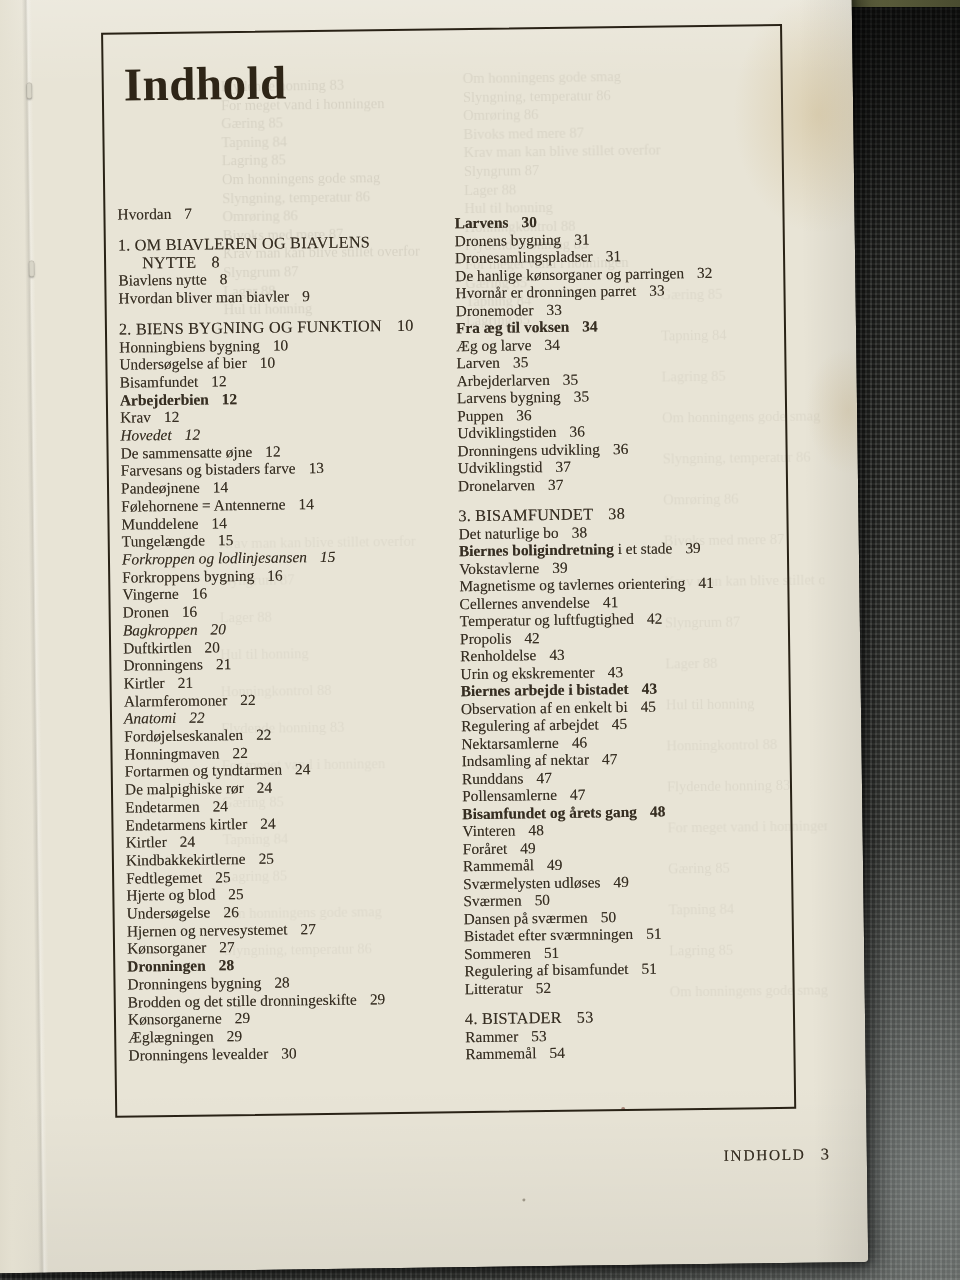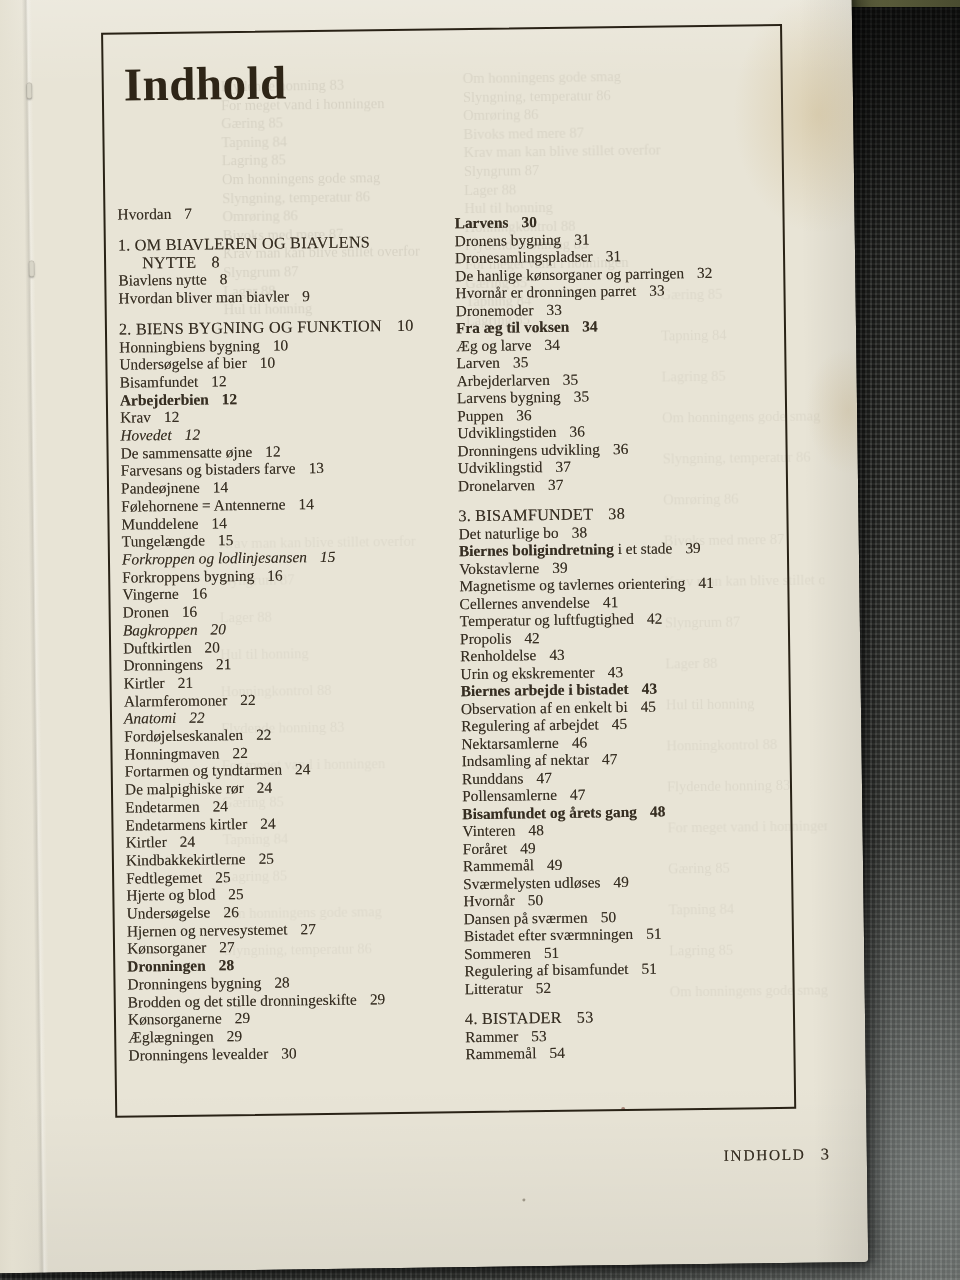--- a/index.html
+++ b/index.html
@@ -228,21 +228,21 @@
             <div class="item plain"><span class="lbl">Regulering af arbejdet</span><span class="pg">45</span></div>
             <div class="item plain"><span class="lbl">Nektarsamlerne</span><span class="pg">46</span></div>
             <div class="item plain"><span class="lbl">Indsamling af nektar</span><span class="pg">47</span></div>
             <div class="item plain"><span class="lbl">Runddans</span><span class="pg">47</span></div>
             <div class="item plain"><span class="lbl">Pollensamlerne</span><span class="pg">47</span></div>
             <div class="item bold"><span class="lbl">Bisamfundet og årets gang</span><span class="pg">48</span></div>
             <div class="item plain"><span class="lbl">Vinteren</span><span class="pg">48</span></div>
             <div class="item plain"><span class="lbl">Foråret</span><span class="pg">49</span></div>
             <div class="item plain"><span class="lbl">Rammemål</span><span class="pg">49</span></div>
             <div class="item plain"><span class="lbl">Sværmelysten udløses</span><span class="pg">49</span></div>
-            <div class="item plain"><span class="lbl">Hvornår</span><span class="pg">50</span></div>
+            <div class="item plain"><span class="lbl">Sværmen</span><span class="pg">50</span></div>
             <div class="item plain"><span class="lbl">Dansen på sværmen</span><span class="pg">50</span></div>
             <div class="item plain"><span class="lbl">Bistadet efter sværmningen</span><span class="pg">51</span></div>
             <div class="item plain"><span class="lbl">Sommeren</span><span class="pg">51</span></div>
             <div class="item plain"><span class="lbl">Regulering af bisamfundet</span><span class="pg">51</span></div>
             <div class="item plain"><span class="lbl">Litteratur</span><span class="pg">52</span></div>
             <div class="item section gap"><span class="lbl">4. BISTADER</span><span class="pg">53</span></div>
             <div class="item plain"><span class="lbl">Rammer</span><span class="pg">53</span></div>
             <div class="item plain"><span class="lbl">Rammemål</span><span class="pg">54</span></div>
           </div>
       </div>

